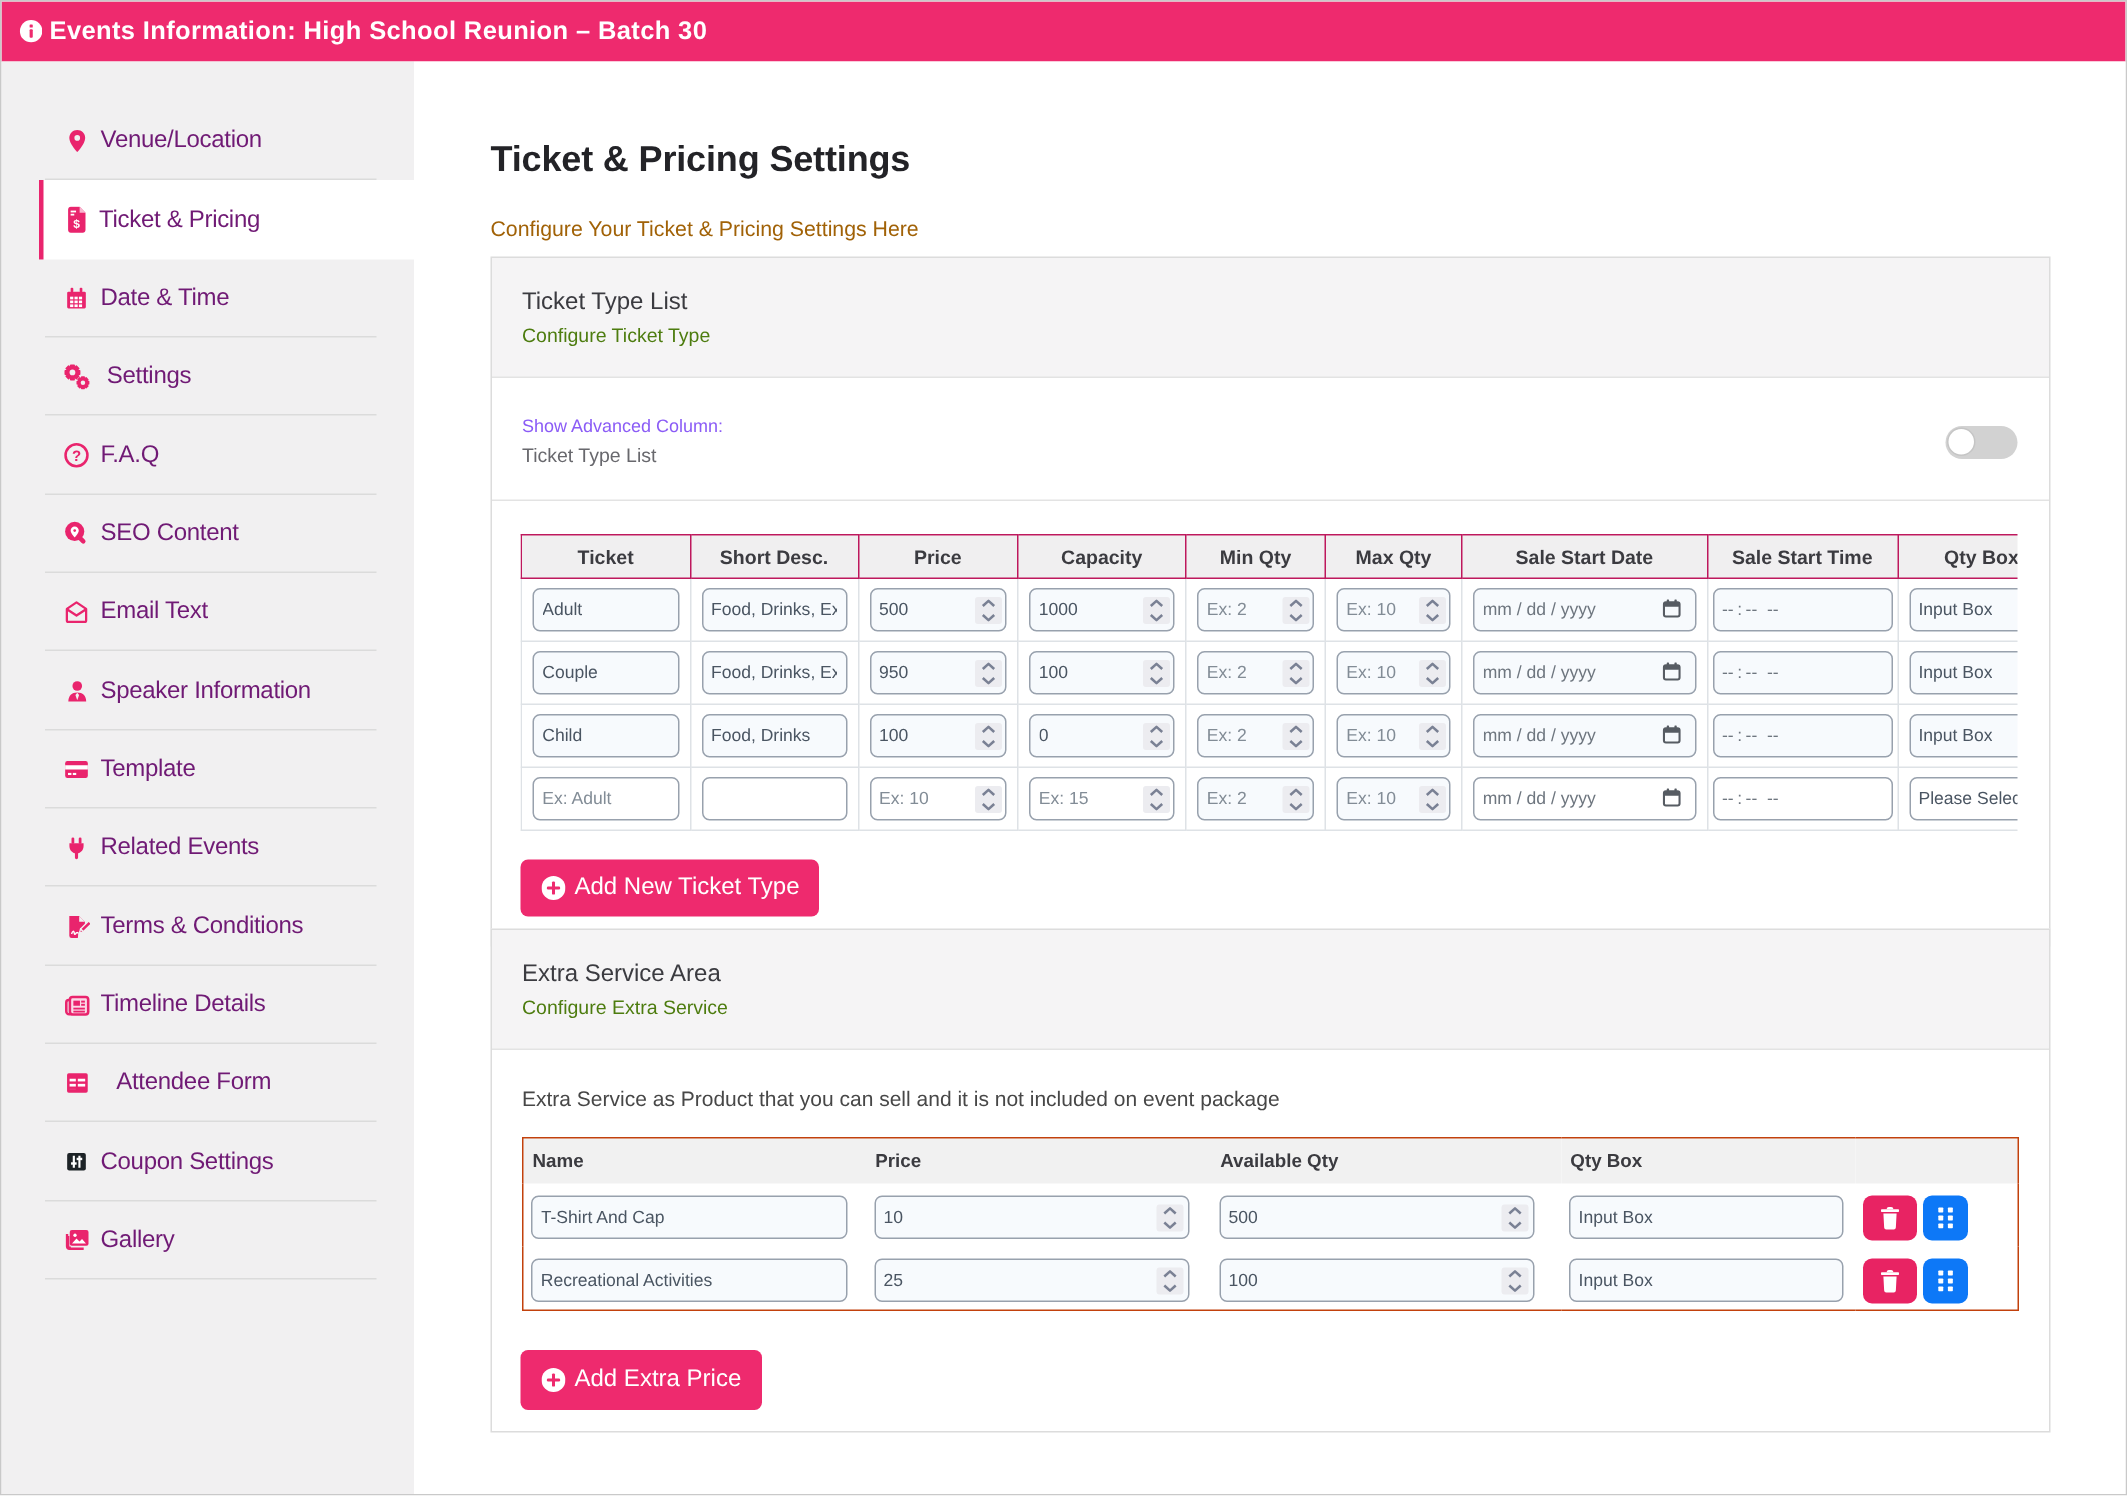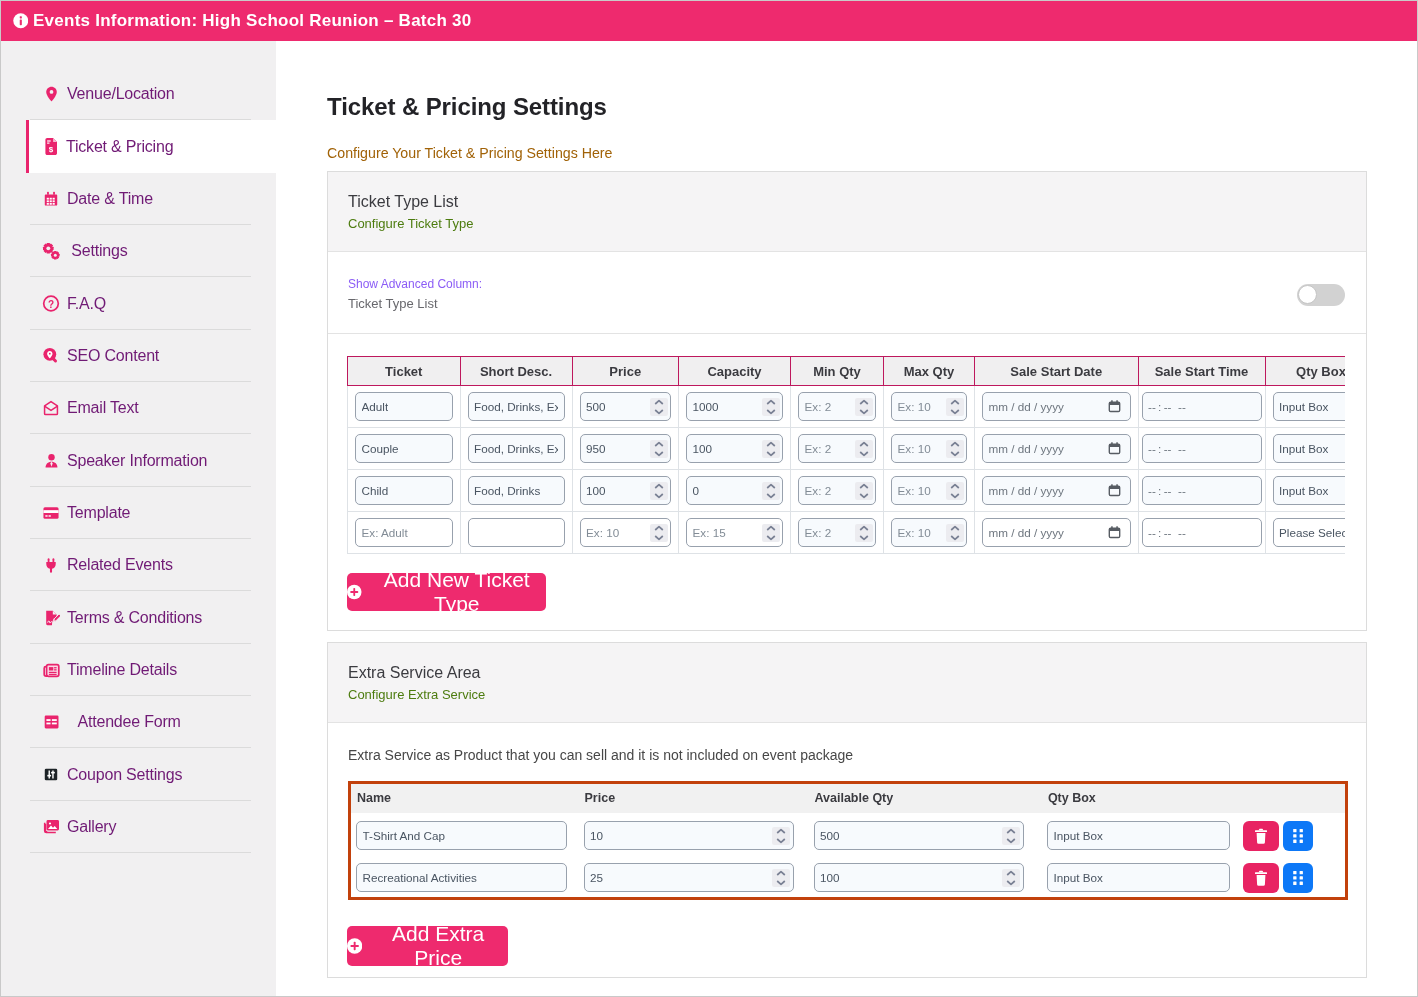--- a/index.html
+++ b/index.html
@@ -15,45 +15,45 @@
 .menu li:after { content:""; position:absolute; left:29px; right:25px; bottom:0; border-bottom:1px solid #dbdbdb; }
 .menu li.active { background:#fff; border-left:3.5px solid #e9246d; margin-left:25.2px; }
 .menu li.active:after { display:none; }
 .menu li.active .mic { left:12.3px; }
 .menu li.active .lbl { margin-left:36.8px; }
 .main { position:absolute; left:275px; top:40px; width:1142px; height:957px; background:#fff; }
 .main h1 { font-size:24px; font-weight:bold; color:#232327; margin:52px 0 0 51px; letter-spacing:-0.1px; }
 .main .sub { font-size:14.2px; color:#a16207; margin:24px 0 0 51px; }
 .card { position:absolute; left:51px; width:1040px; border:1px solid #dcdcdc; background:#fff; }
 .c1 { top:130px; height:460px; }
-.c2 { top:601px; height:336px; }
+.c2 { top:578px; height:336px; }
 .chead { background:#f5f4f5; border-bottom:1px solid #e3e3e3; height:80px; padding:21px 0 0 20px; }
 .chead .t { font-size:16px; color:#3b3b40; }
 .chead .s { font-size:13px; color:#4d7c0f; margin-top:5px; }
 .advrow { position:relative; padding:25px 20px 0 20px; height:81px; }
 .advrow .a { font-size:12px; color:#8b5cf6; }
 .advrow .b { font-size:13px; color:#68686d; margin-top:5px; }
 .toggle { position:absolute; right:21px; top:32px; width:48px; height:22px; background:#d2d2d2; border-radius:11px; }
 .toggle .knob { position:absolute; left:1px; top:1px; width:19px; height:19px; border-radius:50%; background:#fff; border:1px solid #c5c5c5; }
 .hr1 { border-top:1px solid #e3e3e3; }
 .twrap { margin:22px 20px 0 19px; width:998px; overflow:hidden; }
 table.t1 { border-collapse:collapse; table-layout:fixed; width:1029.5px; }
 table.t1 th { background:#f0eff0; border:1px solid #be185d; height:29px; font-size:13px; color:#3b3b40; font-weight:bold; text-align:center; }
 table.t1 td { border:1px solid #dee2e6; padding:6px 7px; height:41px; } table.t1 td.tc { padding:6px 3px; }
 .inp { position:relative; height:29px; border:1px solid #98a1ad; border-radius:5px; background:#f7fafd; font-size:11.7px; color:#4a5562; display:flex; align-items:center; padding:0 5.5px; white-space:nowrap; overflow:hidden; }
 .inp .iv { overflow:hidden; white-space:nowrap; }
 .inp.ph { color:#828c96; }
 .inp.white { background:#fff; }
 .inp.dt { color:#6e767f; }
 .spin { position:absolute; right:2.5px; top:50%; transform:translateY(-50%); width:18px; height:18px; background:#ececf0; border-radius:2px; display:flex; align-items:center; justify-content:center; }
 .dateic { position:absolute; right:9px; top:50%; transform:translateY(-50%); }
-.btn-pink { position:relative; display:flex; align-items:center; margin:19px 0 0 19px; width:199px; height:38px; background:#ee2a6e; color:#fff; border:none; border-radius:5px; font-size:21px; font-family:"Liberation Sans", sans-serif; }
+.btn-pink { position:relative; display:flex; align-items:center; margin:19px 0 0 19px; width:199px; height:38px; background:#ee2a6e; color:#fff; border:none; border-radius:5px; font-size:16px; font-family:"Liberation Sans", sans-serif; padding-left:14px; }
 .btn-pink .cir { margin-right:6px; }
 .c2 .desc { font-size:14px; color:#474747; margin:24px 0 0 20px; }
-table.t2 { border-collapse:collapse; table-layout:fixed; width:997px; margin:18px 0 0 20px; border:3px solid #c2410c; }
+table.t2 { border-collapse:collapse; table-layout:fixed; width:997px; margin:18px 0 0 20px; border:1px solid #c2410c; }
 table.t2 th { background:#f1f1f1; height:30px; font-size:12.5px; color:#3b3b40; font-weight:bold; text-align:left; padding-left:6px; }
 table.t2 td { padding:8px 5px 4px 5px; }
 .rowbtns { display:flex; gap:4px; }
 .sqbtn { height:30px; border-radius:6px; display:flex; align-items:center; justify-content:center; }
 .sqbtn.red { width:36px; background:#e82363; }
 .sqbtn.blue { width:30px; background:#0d78f7; }
 .btn-pink.b2 { width:161px; margin:26px 0 0 19px; height:40px; }
 </style>
 </head>
 <body>

